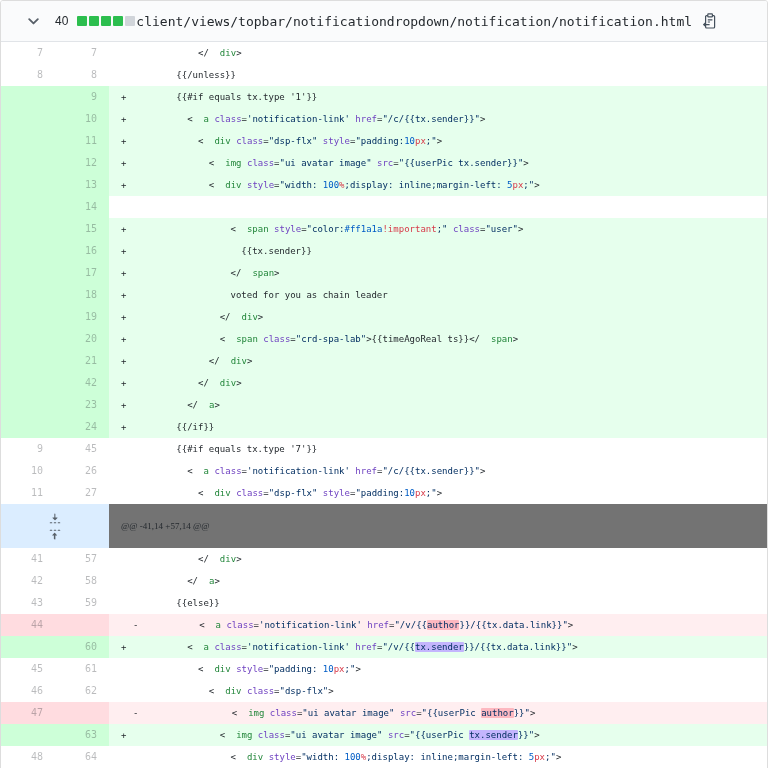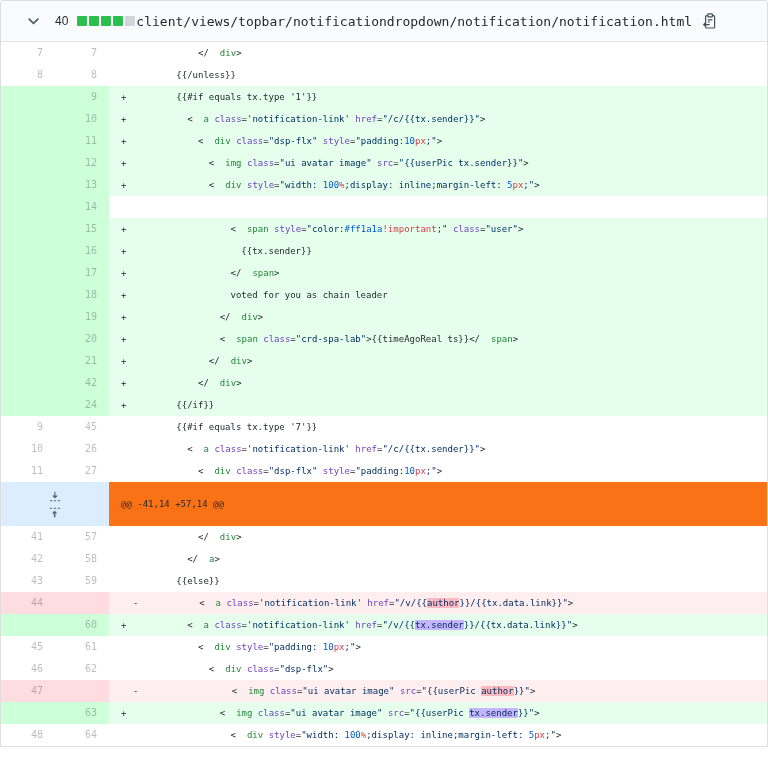--- a/index.html
+++ b/index.html
@@ -38,21 +38,21 @@
   .drow.add .gut { background:#cdffd8; }
   .drow.add .codecell { background:#e6ffed; }
   .drow.del .gut { background:#ffdce0; }
   .drow.del .codecell { background:#ffeef0;padding-left:24px; }
 
   .drow.hunk { height:44px; line-height:44px; }
   .gut-hunk {
     width:108px; flex:none; background:#dbedff; display:flex; flex-direction:column;
     align-items:center; justify-content:center; gap:3px;
   }
-  .drow.hunk .codecell { background:#f97316; color:#586069; }
+  .drow.hunk .codecell { background:#737373; color:#586069;font-family:Liberation Serif, serif; }
   .expand-btn { background:none; border:none; padding:0; cursor:pointer; display:flex; line-height:0; }
 
   
   .c-p { color:#24292e; }
   .c-t { color:#22863a;margin-left:11px; }
   .c-a { color:#6f42c1; }
   .c-s { color:#032f62; }
   .c-n { color:#005cc5; }
   .c-r { color:#d73a49; }
   .hl-d { background:#fdb8c0; border-radius:1px; }
@@ -159,20 +159,25 @@
       </div>
       <div class="drow add">
         <div class="gut"></div>
         <div class="gut">21</div>
         <div class="codecell"><span class="marker c-p">+</span><span class="c-p">              &lt;/</span><span class="c-t">div</span><span class="c-p">&gt;</span></div>
       </div>
       <div class="drow add">
         <div class="gut"></div>
         <div class="gut">42</div>
         <div class="codecell"><span class="marker c-p">+</span><span class="c-p">            &lt;/</span><span class="c-t">div</span><span class="c-p">&gt;</span></div>
+      </div>
+      <div class="drow add">
+        <div class="gut"></div>
+        <div class="gut">23</div>
+        <div class="codecell"><span class="marker c-p">+</span><span class="c-p">          &lt;/</span><span class="c-t">a</span><span class="c-p">&gt;</span></div>
       </div>
       <div class="drow add">
         <div class="gut"></div>
         <div class="gut">24</div>
         <div class="codecell"><span class="marker c-p">+</span><span class="c-p">        {{/if}}</span></div>
       </div>
       <div class="drow ctx">
         <div class="gut">9</div>
         <div class="gut">45</div>
         <div class="codecell"><span class="marker c-p"></span><span class="c-p">        {{#if equals tx.type '7'}}</span></div>

